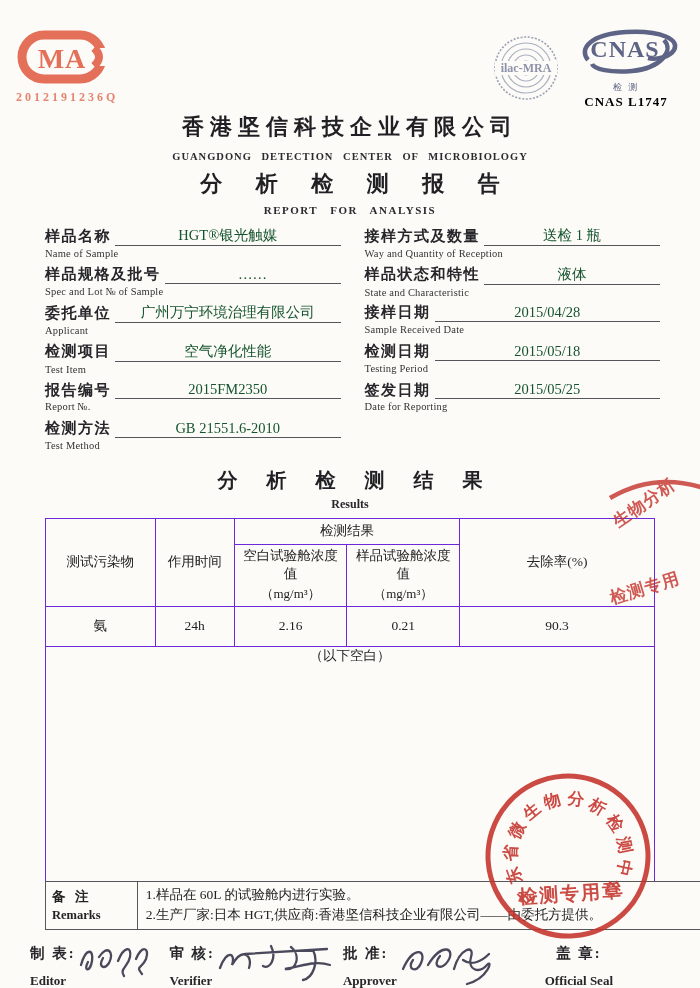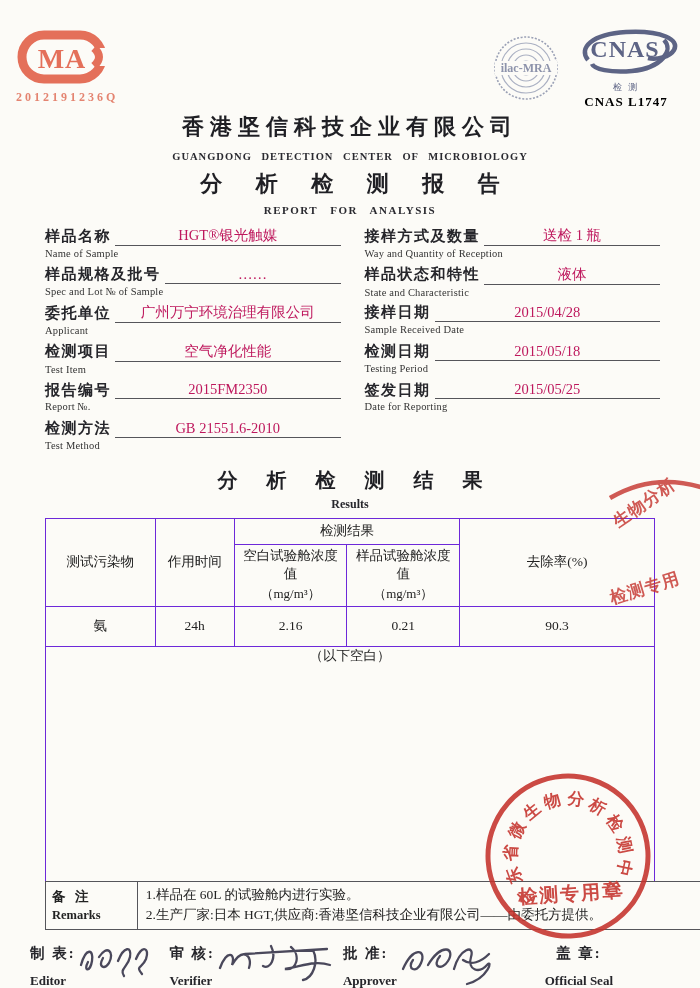--- a/index.html
+++ b/index.html
@@ -24,21 +24,21 @@
   .org-en { margin-top: 9px; font-size: 10.5px; font-weight: bold; letter-spacing: 1px; word-spacing: 6px; color: #2a2a30; }
   .report-cn { margin-top: 7px; font-size: 22px; font-weight: bold; letter-spacing: 14px; text-indent: 14px; color: #1f1f24; }
   .report-en { margin-top: 5px; font-size: 11px; font-weight: bold; letter-spacing: 1.5px; word-spacing: 8px; color: #2a2a30; }
 
   
   .form { display: grid; grid-template-columns: 1fr 1fr; column-gap: 24px; padding: 10px 40px 0 45px; }
   .field { height: 38.6px; }
   .field-top { display: flex; align-items: center; }
   .flabel { font-size: 15px; font-weight: bold; letter-spacing: 1.5px; white-space: nowrap; line-height: 1.25; }
   .fline { flex: 1; margin-left: 4px; border-bottom: 1px solid #55555a; text-align: center; min-height: 19px; }
-  .fvalue { font-size: 14.5px; color: #be185d; white-space: nowrap; }
+  .fvalue { font-size: 14.5px; color: #14532d; white-space: nowrap; }
   .fen { font-size: 10.5px; color: #333; margin-top: 2px; letter-spacing: .2px; }
 
   
   .results-title { text-align: center; margin-top: 9px; }
   .results-cn { font-size: 20px; font-weight: bold; letter-spacing: 12px; text-indent: 12px; color: #1f1f24; }
   .results-en { font-size: 12px; font-weight: bold; margin-top: 3px; }
 
   table.results { width: 610px; margin: 6px auto 0 45px; border-collapse: collapse; table-layout: fixed; }
   table.results td { border: 1px solid #6d28d9; text-align: center; font-size: 13.5px; color: #222; padding: 0 2px; }
   .unit { font-size: 13px; margin-top: 2px; }

